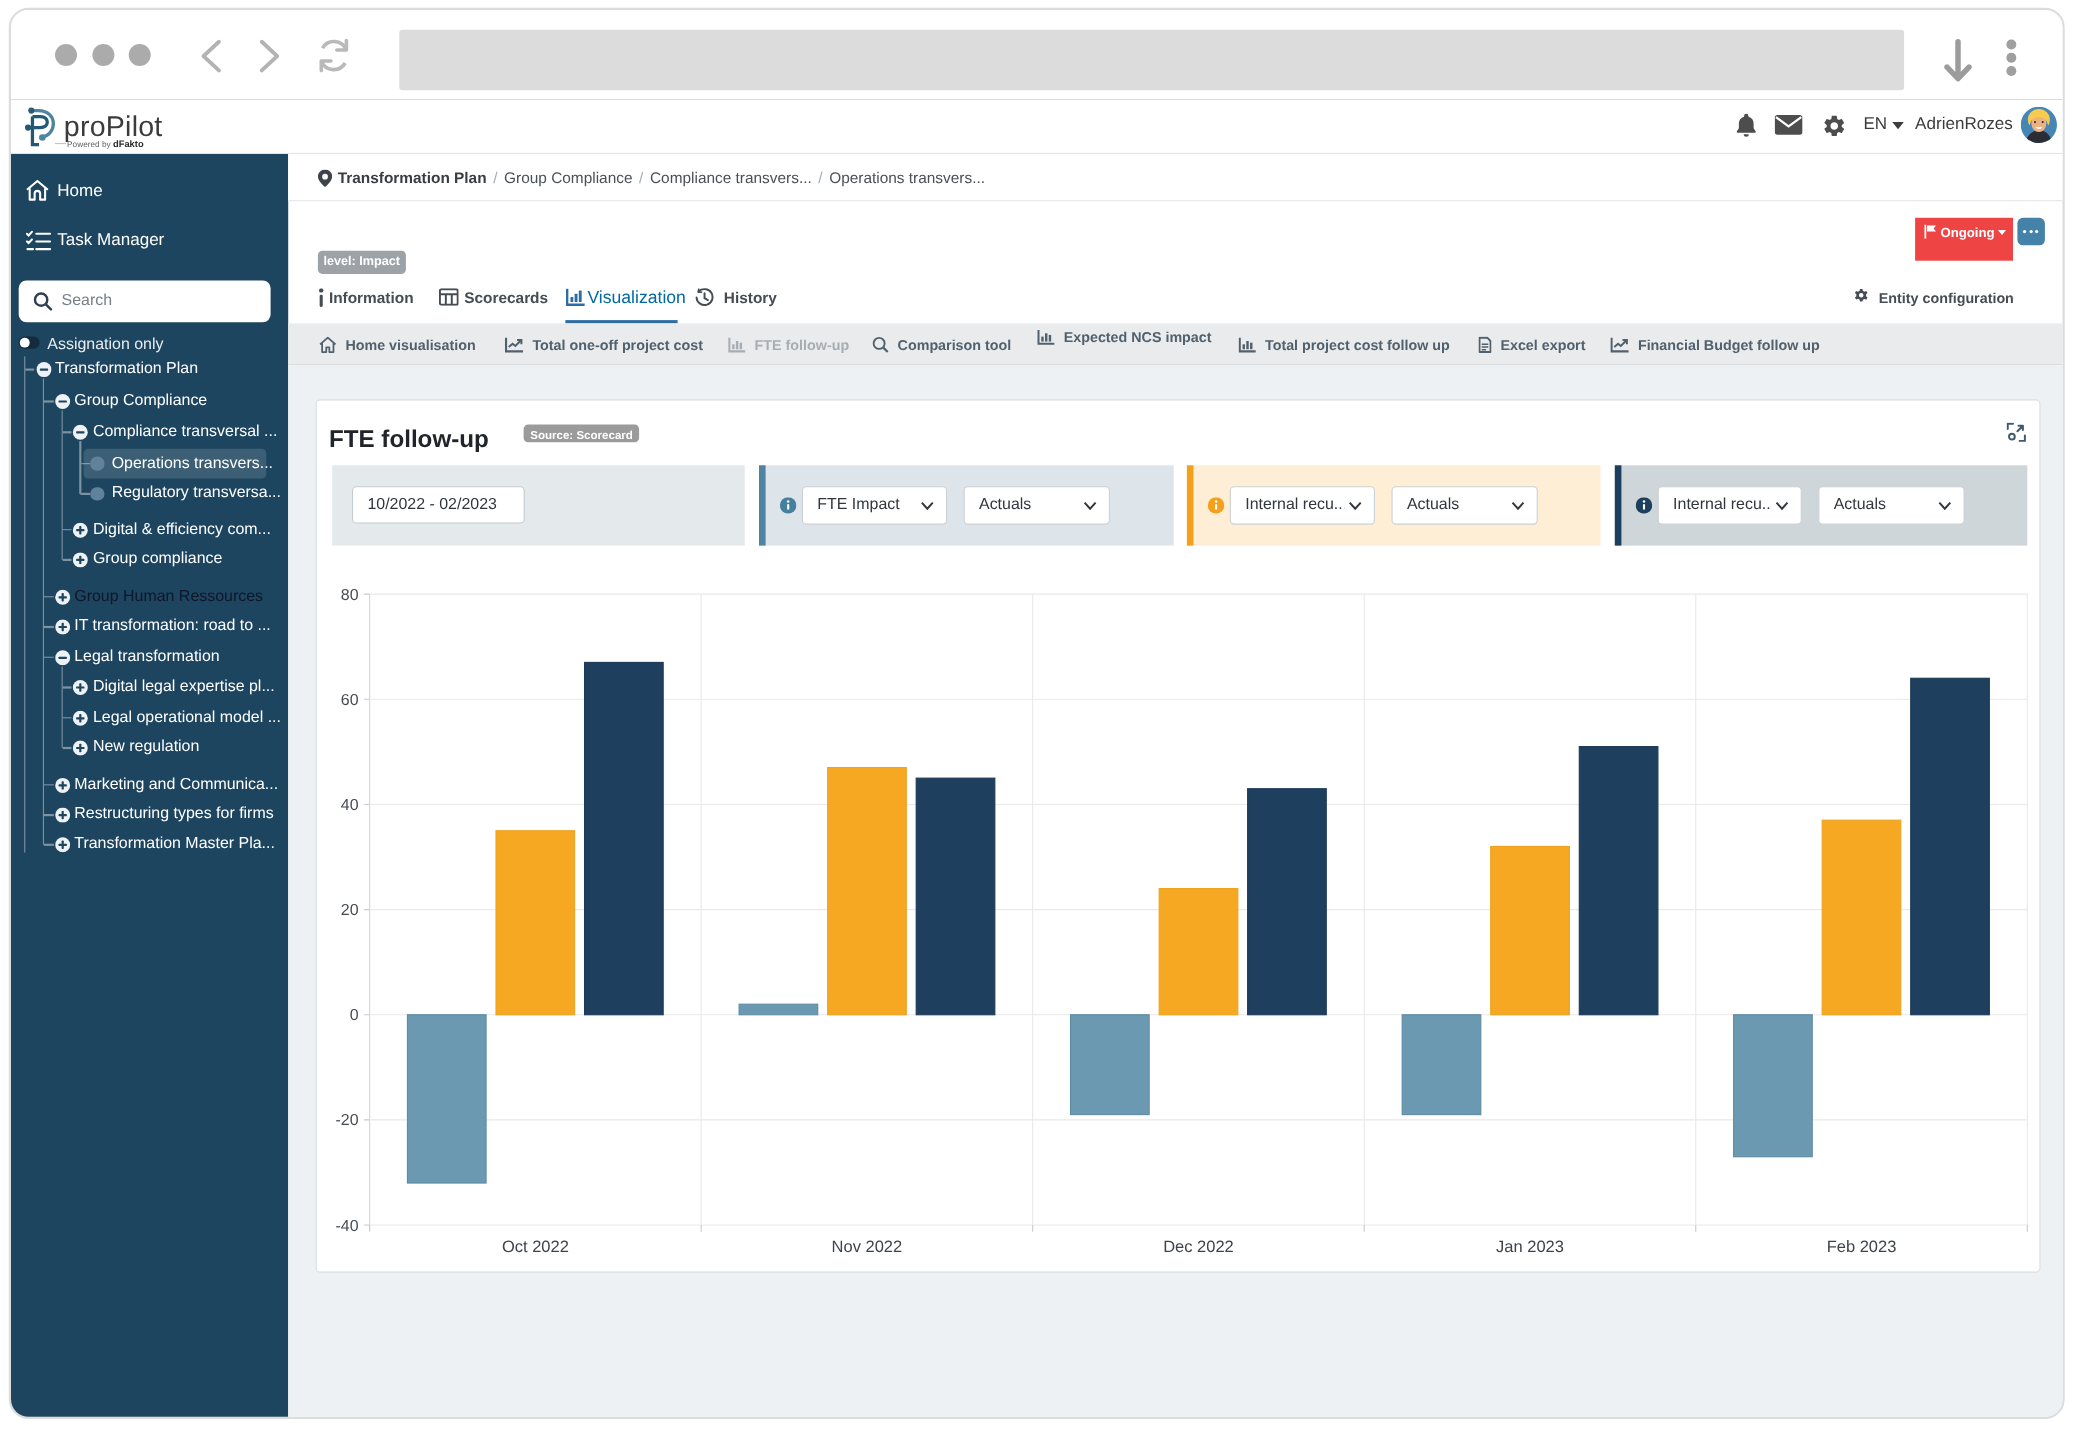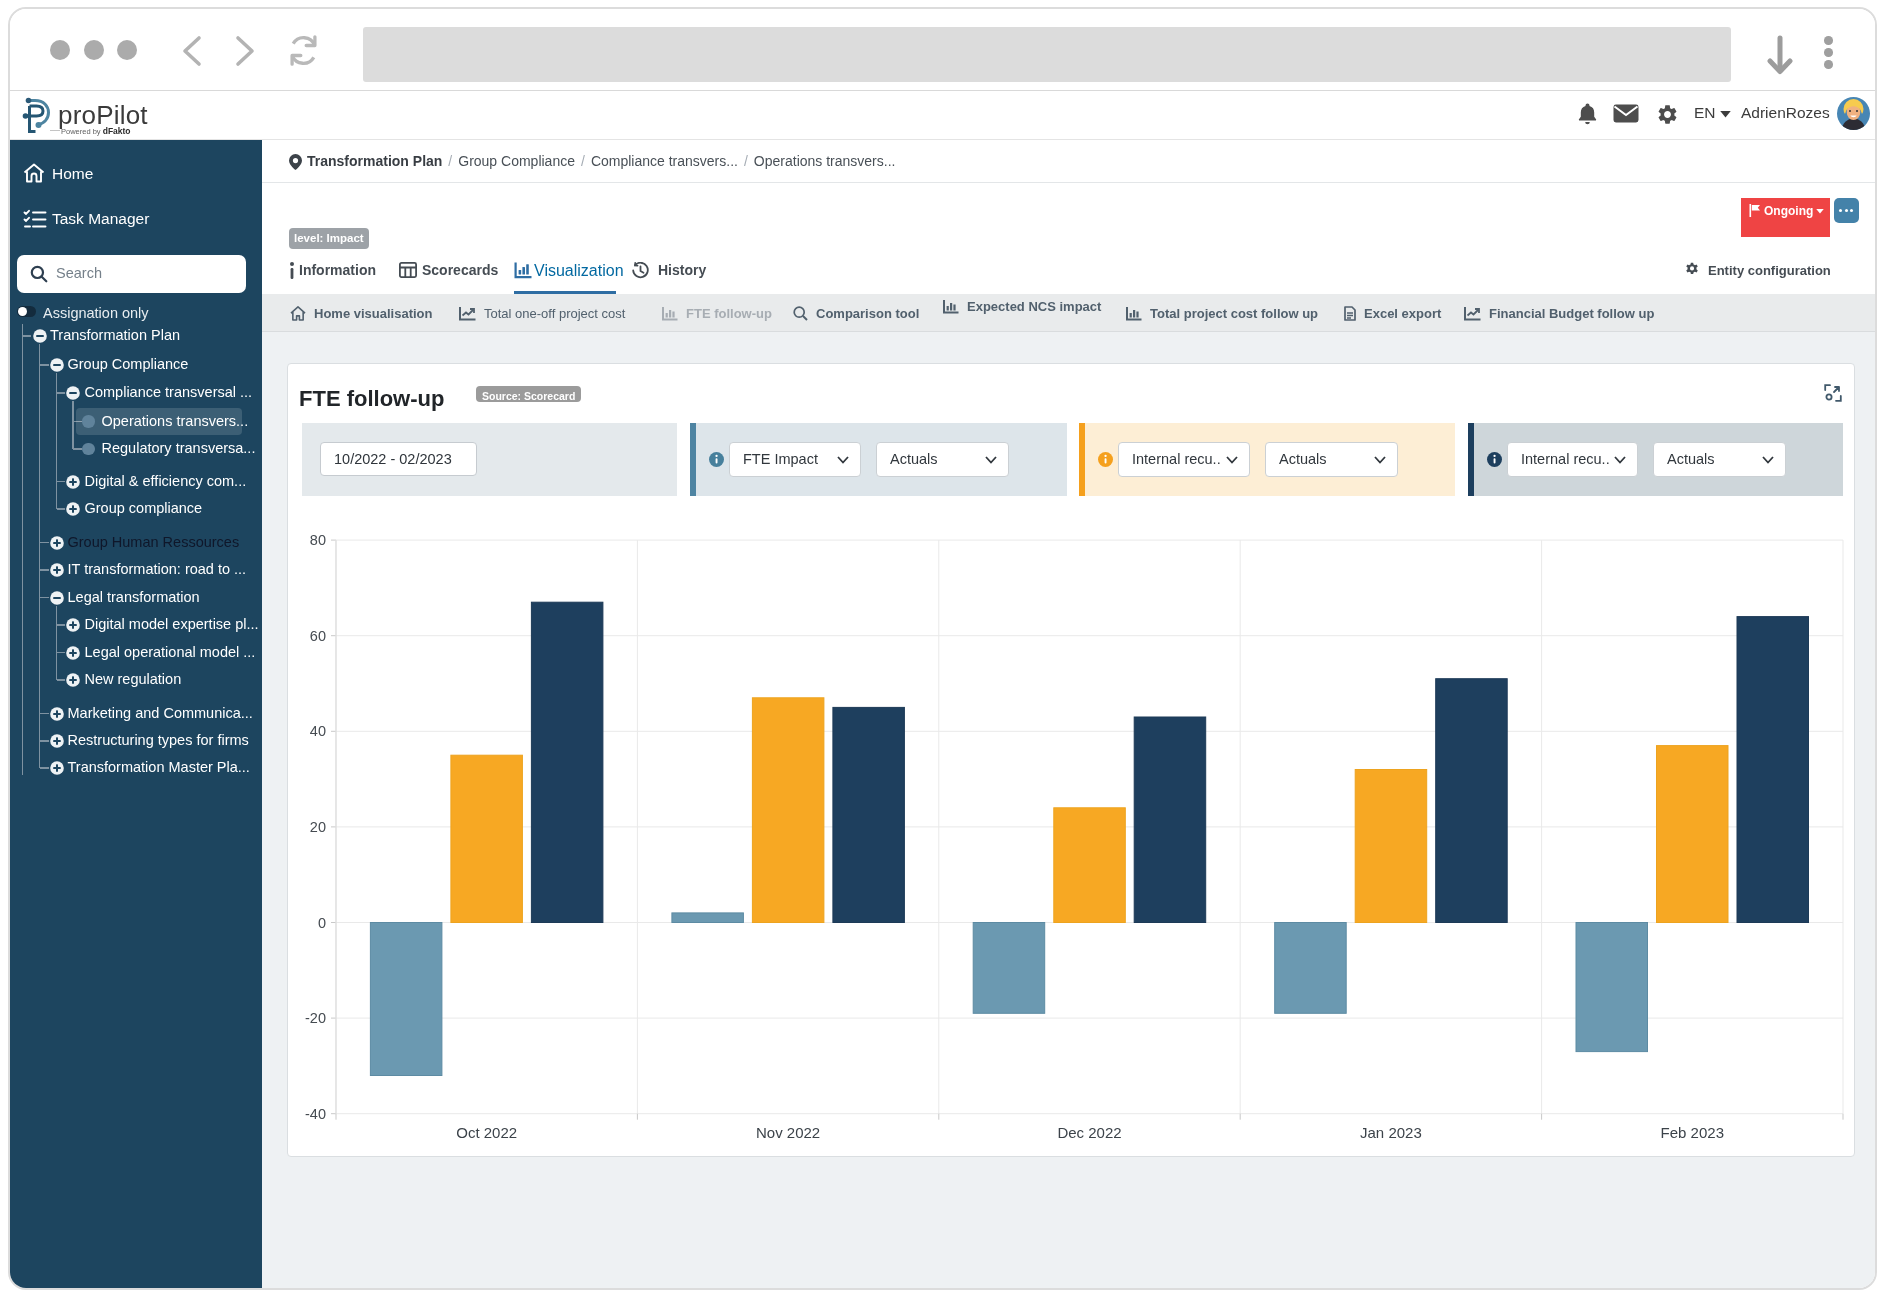--- a/index.html
+++ b/index.html
@@ -170,21 +170,21 @@
     <svg class="abs" style="left:39.5px;top:581.5px;" width="14" height="14" viewBox="0 0 14 14">
       <circle cx="7" cy="7" r="6.8" fill="#eef2f4"></circle>
       <rect x="3.2" y="6" width="7.6" height="2" rx="0.6" fill="#1d455f"></rect>
     </svg>
     <div class="abs" style="left:57.5px;top:579.5px;font-size:14.5px;color:#fff;font-weight:500;white-space:nowrap;">Legal transformation</div>
     <svg class="abs" style="left:56px;top:609px;" width="14" height="14" viewBox="0 0 14 14">
       <circle cx="7" cy="7" r="6.8" fill="#eef2f4"></circle>
       <rect x="3.2" y="6" width="7.6" height="2" rx="0.6" fill="#1d455f"></rect>
       <rect x="6" y="3.2" width="2" height="7.6" rx="0.6" fill="#1d455f"></rect>
     </svg>
-    <div class="abs" style="left:74.5px;top:607px;font-size:14.5px;color:#fff;font-weight:500;white-space:nowrap;">Digital model expertise pl...</div>
+    <div class="abs" style="left:74.5px;top:607px;font-size:14.5px;color:#fff;font-weight:500;white-space:nowrap;">Digital legal expertise pl...</div>
     <svg class="abs" style="left:56px;top:636.6px;" width="14" height="14" viewBox="0 0 14 14">
       <circle cx="7" cy="7" r="6.8" fill="#eef2f4"></circle>
       <rect x="3.2" y="6" width="7.6" height="2" rx="0.6" fill="#1d455f"></rect>
       <rect x="6" y="3.2" width="2" height="7.6" rx="0.6" fill="#1d455f"></rect>
     </svg>
     <div class="abs" style="left:74.5px;top:634.6px;font-size:14.5px;color:#fff;font-weight:500;white-space:nowrap;">Legal operational model ...</div>
     <svg class="abs" style="left:56px;top:664px;" width="14" height="14" viewBox="0 0 14 14">
       <circle cx="7" cy="7" r="6.8" fill="#eef2f4"></circle>
       <rect x="3.2" y="6" width="7.6" height="2" rx="0.6" fill="#1d455f"></rect>
       <rect x="6" y="3.2" width="2" height="7.6" rx="0.6" fill="#1d455f"></rect>
@@ -255,21 +255,21 @@
 <div class="abs" style="left:648px;top:253px;font-size:14px;font-weight:bold;color:#454c53;">History</div>
 <svg class="abs" style="left:1675px;top:253px;" width="18" height="15" viewBox="0 0 20 16" fill="#454c53">
       <path d="M6.5 0.6 h2.6 l0.35 1.9 a6 6 0 0 1 1.6 0.7 l1.85 -0.8 1.3 2.2 -1.5 1.3 a6 6 0 0 1 0 1.9 l1.5 1.3 -1.3 2.2 -1.85 -0.8 a6 6 0 0 1 -1.6 0.7 L9.1 13 H6.5 l-0.35 -1.9 a6 6 0 0 1 -1.6 -0.7 l-1.85 0.8 -1.3 -2.2 1.5 -1.3 a6 6 0 0 1 0 -1.9 L1.4 4.6 l1.3 -2.2 1.85 0.8 a6 6 0 0 1 1.6 -0.7 z M7.8 4.5 a2.3 2.3 0 1 0 0 4.6 a2.3 2.3 0 0 0 0 -4.6 z" fill-rule="evenodd"></path>
       <path d="M14.5 9.5 l1.5 -0.9 1.2 2 -1.4 1.2 a4 4 0 0 1 0 1.2 l1.4 1.2 -1.2 2 -1.5 -0.9" opacity="0"></path>
     </svg>
 <div class="abs" style="left:1698px;top:253.5px;font-size:13px;font-weight:bold;color:#454c53;">Entity configuration</div>
 <div class="abs" style="left:251.5px;top:285px;width:1617.5px;height:38px;background:#e9ebec;border-bottom:1px solid #d9dcde;"></div>
 <div class="abs" style="left:280px;top:285px;height:38px;display:flex;align-items:center;font-size:13px;font-weight:bold;color:#51606d;white-space:nowrap;"><svg class="ico" width="16" height="15" viewBox="0 0 17 16" style="margin-right:8px;">
         <path d="M1 7.5 L8.5 1 L16 7.5 M3 6.5 V15 H7 V10.5 H10 V15 H14 V6.5" fill="none" stroke="#51606d" stroke-width="1.7" stroke-linejoin="round"></path>
       </svg>Home visualisation</div>
-<div class="abs" style="left:449px;top:285px;height:38px;display:flex;align-items:center;font-size:13px;font-weight:normal;color:#51606d;white-space:nowrap;"><svg class="ico" width="17" height="15" viewBox="0 0 17 15" style="margin-right:8px;">
+<div class="abs" style="left:449px;top:285px;height:38px;display:flex;align-items:center;font-size:13px;font-weight:bold;color:#51606d;white-space:nowrap;"><svg class="ico" width="17" height="15" viewBox="0 0 17 15" style="margin-right:8px;">
         <path d="M1 1 V13.5 H16.5" stroke="#51606d" stroke-width="2" fill="none"></path>
         <path d="M3.5 9.5 L7 6.5 L9.5 8.5 L14.5 3.5" stroke="#51606d" stroke-width="1.8" fill="none"></path>
         <path d="M11 3 h4 v4" stroke="#51606d" stroke-width="1.8" fill="none"></path>
       </svg>Total one-off project cost</div>
 <div class="abs" style="left:652px;top:285px;height:38px;display:flex;align-items:center;font-size:13px;font-weight:bold;color:#a7adb3;white-space:nowrap;"><svg class="ico" width="16" height="15" viewBox="0 0 16 15" style="margin-right:8px;">
         <path d="M1 1 V13.5 H15.5" stroke="#a7adb3" stroke-width="2" fill="none"></path>
         <rect x="3.6" y="7" width="2.2" height="4.5" fill="#a7adb3"></rect>
         <rect x="7" y="4" width="2.2" height="7.5" fill="#a7adb3"></rect>
         <rect x="10.4" y="5.5" width="2.2" height="6" fill="#a7adb3"></rect>
         <rect x="13" y="2.5" width="2.2" height="9" fill="#a7adb3" opacity="0"></rect>

